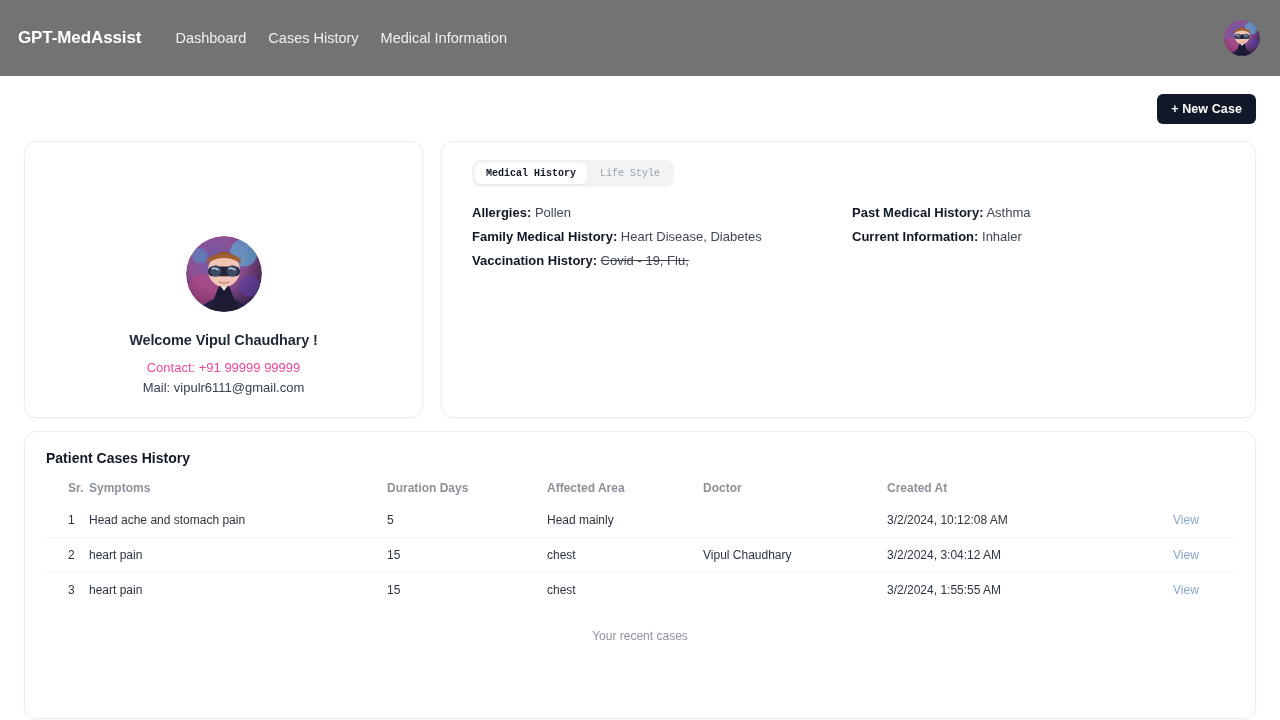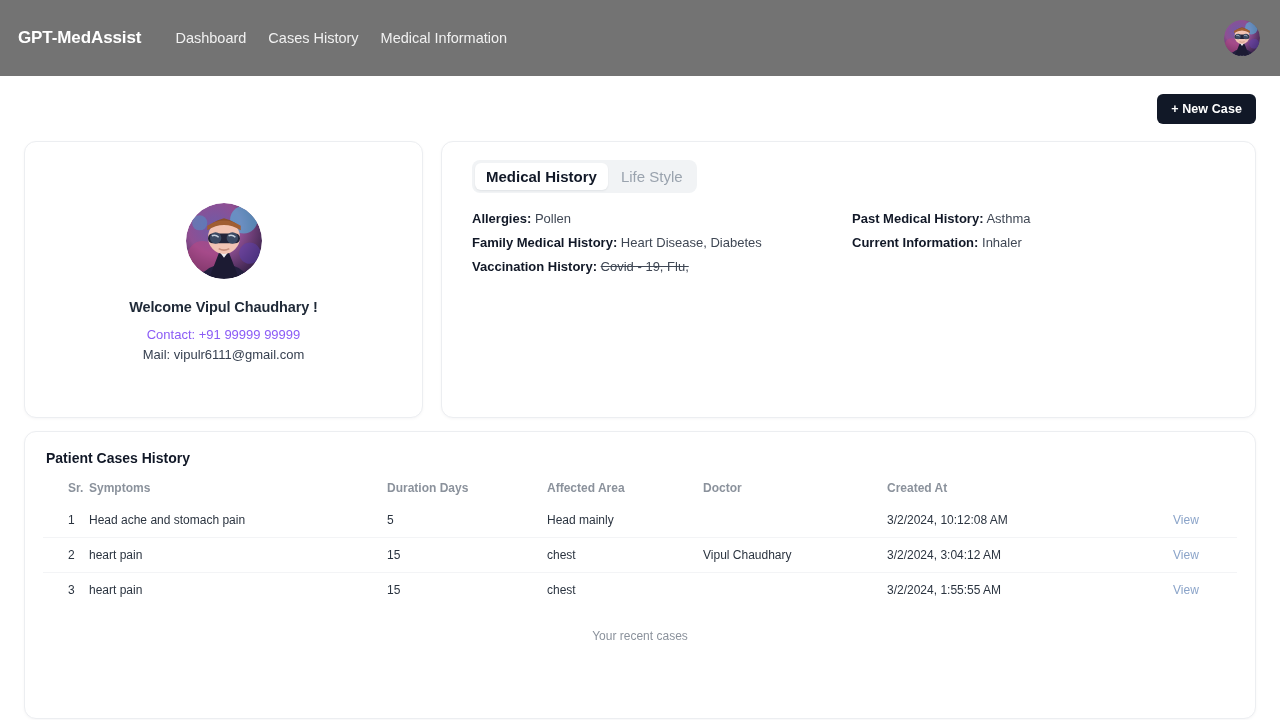--- a/index.html
+++ b/index.html
@@ -101,42 +101,42 @@
   }
 
   
   .profile-card {
     width: 399px;
     height: 277px;
     flex: none;
     display: flex;
     flex-direction: column;
     align-items: center;
-    padding-top: 61px;
+    padding-top: 94px;
   }
 
   .avatar-big {
     width: 76px;
     height: 76px;
     border-radius: 50%;
     overflow: hidden;
   }
 
   .welcome {
     margin-top: 20px;
     font-size: 14.5px;
     font-weight: 700;
     color: #1f2937;
     letter-spacing: -0.1px;
   }
 
   .contact-line {
     margin-top: 12px;
     font-size: 13px;
-    color: #8b5cf6;
+    color: #ec4899;
   }
 
   .mail-line {
     margin-top: 5px;
     font-size: 13px;
     color: #374151;
   }
 
   
   .medical-card {
@@ -147,22 +147,22 @@
 
   .tabs {
     display: inline-flex;
     background: #f1f3f5;
     border-radius: 8px;
     padding: 3px;
     gap: 2px;
   }
 
   .tab {
-    font-family: Liberation Sans, sans-serif;
-    font-size: 15px;
+    font-family: Liberation Mono, monospace;
+    font-size: 10px;
     border: none;
     background: transparent;
     color: #9aa3ae;
     padding: 5px 11px;
     border-radius: 6px;
     cursor: pointer;
     white-space: nowrap;
   }
 
   .tab.active {

